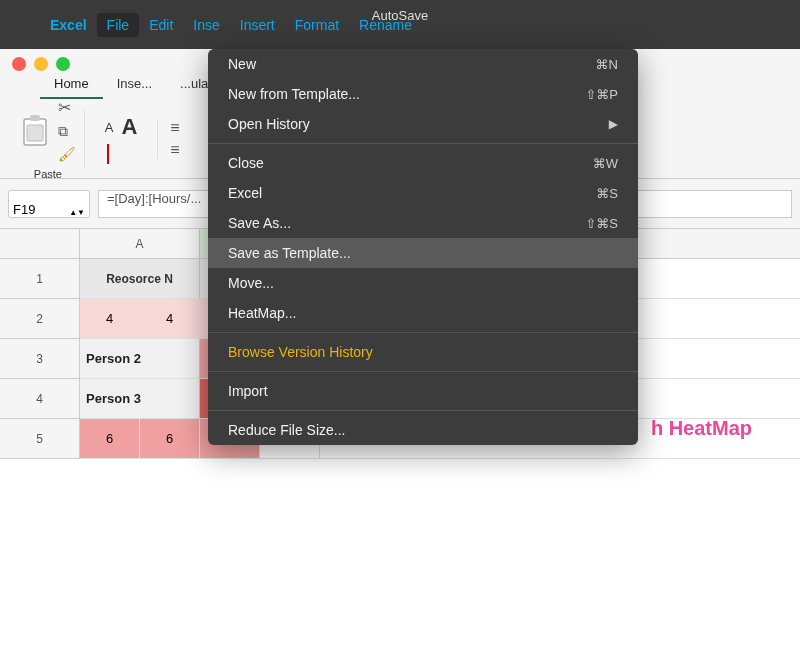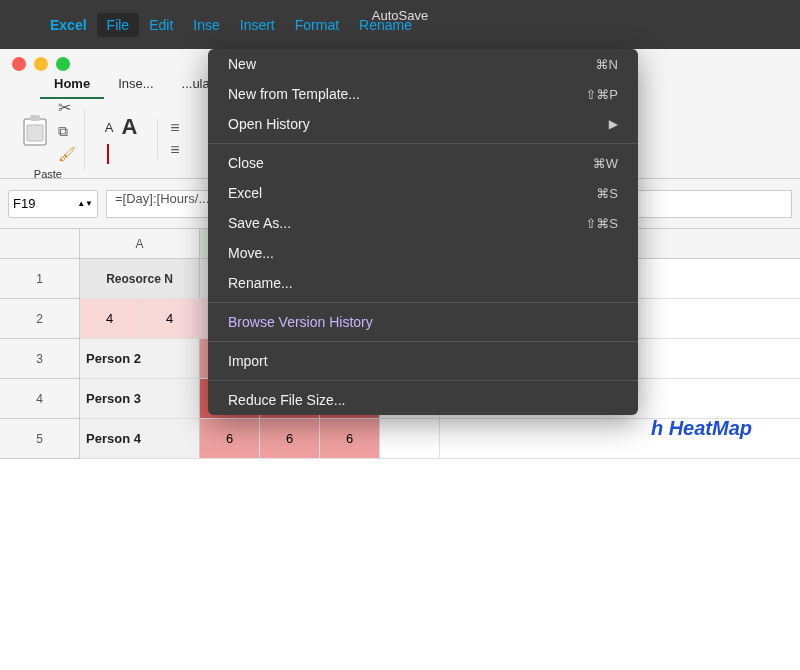--- a/index.html
+++ b/index.html
@@ -97,21 +97,21 @@
     }
     .ribbon-tab {
       padding: 6px 14px;
       font-size: 13px;
       color: #333;
       cursor: default;
       border-bottom: 2px solid transparent;
     }
     .ribbon-tab.active {
       border-bottom: 2px solid #217346;
-      font-weight: 700;
+      font-weight: 400;
       color: #1a1a1a;
     }
 
     
     .ribbon-toolbar {
       display: flex;
       align-items: center;
       padding: 4px 12px;
       height: 80px;
       gap: 8px;
@@ -139,28 +139,28 @@
       left: 0; right: 0;
       height: 50px;
       background: #f5f5f5;
       border-bottom: 1px solid #ccc;
       display: flex;
       align-items: center;
       padding: 0 8px;
       gap: 8px;
     }
     .cell-ref {
-      width: 90px;
+      width: 82px;
       height: 28px;
       border: 1px solid #ccc;
       background: #fff;
       padding: 0 4px;
       font-size: 13px;
       display: flex;
-      align-items: center;
+      align-items: flex-end;
       justify-content: space-between;
       border-radius: 2px;
     }
     .cell-ref-arrows {
       display: flex;
       flex-direction: column;
       font-size: 8px;
     }
     .formula-input {
       flex: 1;
@@ -277,23 +277,22 @@
       white-space: nowrap;
     }
 
     
     .heatmap-title {
       position: absolute;
       top: 180px;
       right: 40px;
       font-size: 20px;
       font-weight: 700;
-      color: #1d4ed8;
+      color: #ec4899;
       padding: 8px;
-      font-style: italic;
     }
 
     
     .dropdown-overlay {
       position: absolute;
       top: 0; left: 0; right: 0; bottom: 0;
       z-index: 200;
     }
 
     .dropdown-menu {
@@ -314,21 +313,21 @@
       justify-content: space-between;
       padding: 7px 20px;
       cursor: default;
       font-size: 14px;
       color: #f0f0f0;
     }
     .menu-item.highlighted {
       background: #5a5a5a;
     }
     .menu-item.disabled {
-      color: #c4b5fd;
+      color: #eab308;
       text-align: right;
     }
     .menu-item-label {}
     .menu-item-shortcut {
       display: flex;
       align-items: center;
       gap: 2px;
       color: #ccc;
       font-size: 13px;
     }
@@ -488,21 +487,20 @@
           <div class="sheet-cell heat-3">
               <span class="heat-num">7</span>
             </div>
           <div class="sheet-cell heat-3">
               <span class="heat-num">7</span>
             </div>
           <div class="sheet-cell"></div>
         </div>
 
         <div class="sheet-row">
-          <div class="sheet-cell name-cell">Person 4</div>
           <div class="sheet-cell heat-2">
               <span class="heat-num">6</span>
             </div>
           <div class="sheet-cell heat-2">
               <span class="heat-num">6</span>
             </div>
           <div class="sheet-cell heat-2">
               <span class="heat-num">6</span>
             </div>
           <div class="sheet-cell"></div>
@@ -535,25 +533,29 @@
       <span class="menu-item-shortcut">⌘W</span>
     </div>
     <div class="menu-item">
       <span class="menu-item-label">Excel</span>
       <span class="menu-item-shortcut">⌘S</span>
     </div>
     <div class="menu-item">
       <span class="menu-item-label">Save As...</span>
       <span class="menu-item-shortcut">⇧⌘S</span>
     </div>
+    <div class="menu-item highlighted">
+      <span class="menu-item-label">Save as Template...</span>
+      <span class="menu-item-shortcut"></span>
+    </div>
     <div class="menu-item">
       <span class="menu-item-label">Move...</span>
     </div>
     <div class="menu-item">
-      <span class="menu-item-label">Rename...</span>
+      <span class="menu-item-label">HeatMap...</span>
     </div>
 
     <div class="menu-section-divider"></div>
 
     <div class="menu-item disabled">
       <span class="menu-item-label">Browse Version History</span>
     </div>
 
     <div class="menu-section-divider"></div>
 

